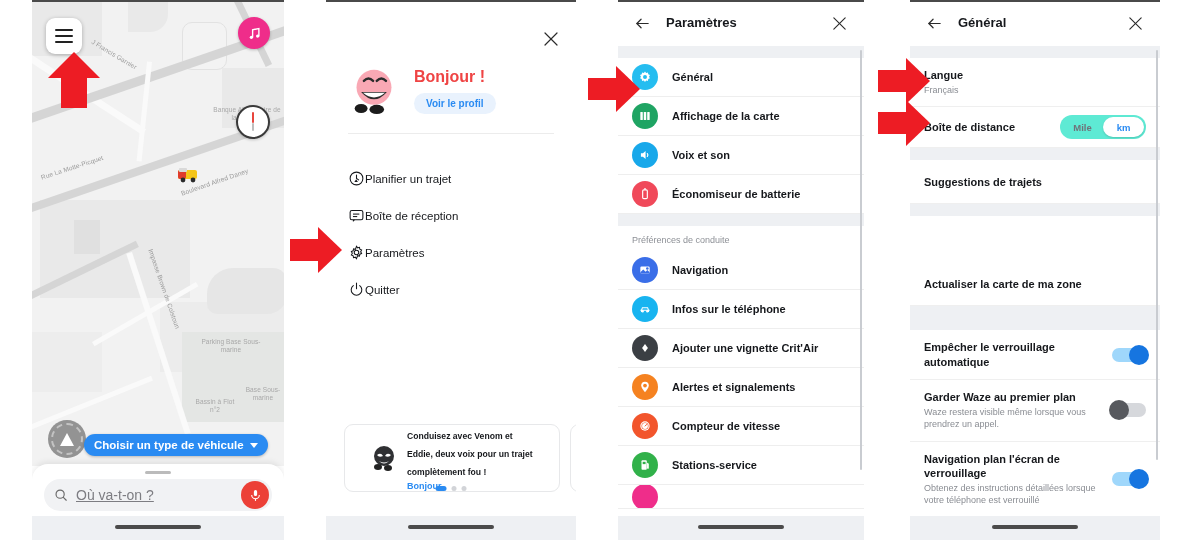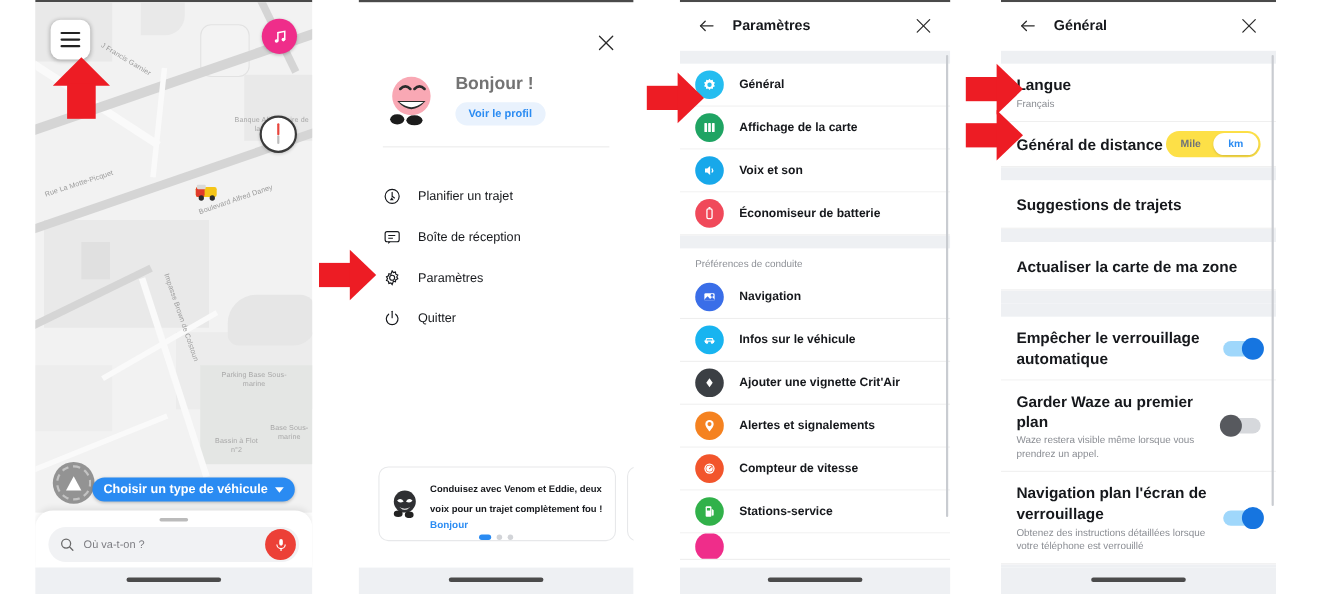--- a/index.html
+++ b/index.html
@@ -99,21 +99,21 @@
   .sheet-grip {
     position: absolute; left: 50%; top: 7px; transform: translateX(-50%);
     width: 26px; height: 3px; border-radius: 2px; background: #bbb;
   }
   .searchbar {
     position: absolute; left: 12px; right: 12px; top: 15px; height: 32px;
     background: #f1f2f4; border-radius: 16px; display: flex; align-items: center; padding: 0 10px;
   }
   .searchbar .sicon { width: 14px; height: 14px; margin-right: 8px; }
   .searchbar .sicon svg { width: 14px; height: 14px; stroke: #6a6a6a; fill: none; stroke-width: 2; }
-  .searchbar .placeholder { font-size: 10px; color: #7d7d82; }
+  .searchbar .placeholder { font-size: 14px; color: #7d7d82; text-decoration: underline; }
   .mic-btn {
     position: absolute; right: 3px; top: 2px; width: 28px; height: 28px;
     border-radius: 50%; background: #ec4037; display: flex; align-items: center; justify-content: center;
   }
   .mic-btn svg { width: 13px; height: 13px; fill: #fff; }
 
   .navbar-area {
     position: absolute; left: 0; right: 0; bottom: 0; height: 24px; background: #eef0f3;
   }
   .navbar-pill {
@@ -124,38 +124,38 @@
   
   #panel-menu { left: 326px; width: 250px; }
   .close-x {
     position: absolute; right: 16px; top: 30px; width: 18px; height: 18px;
   }
   .close-x svg { width: 18px; height: 18px; stroke: #2b2b2b; stroke-width: 1.6; }
 
   .profile-row { position: absolute; left: 22px; top: 68px; display: flex; align-items: center; gap: 14px; }
   .wazer-avatar { width: 52px; height: 46px; position: relative; }
   .greet-block { display: flex; flex-direction: column; align-items: flex-start; gap: 7px; }
-  .greet { font-size: 16px; font-weight: bold; color: #737373; }
+  .greet { font-size: 16px; font-weight: bold; color: #ef4444; }
   .profile-btn {
     background: #e9f2fd; color: #2a8bf2; font-size: 10px; font-weight: bold;
     padding: 5px 12px; border-radius: 12px;
   }
   .menu-div { position: absolute; left: 22px; right: 22px; top: 133px; height: 1px; background: #ececec; }
 
   .menu-list { position: absolute; left: 22px; right: 16px; top: 160px; }
-  .menu-item { display: flex; align-items: center; gap: 15px; height: 37px; }
+  .menu-item { display: flex; align-items: center; height: 37px; }
   .menu-item .mi-icon { width: 17px; height: 17px; flex: 0 0 17px; display:flex; align-items:center; justify-content:center;}
   .menu-item .mi-icon svg { width: 17px; height: 17px; stroke: #16181c; fill: none; stroke-width: 1.5; }
   .menu-item .mi-label { font-size: 11.5px; color: #16181c; }
 
   .promo-strip { position: absolute; left: 0; right: 0; top: 424px; height: 62px; }
   .promo-card {
     position: absolute; left: 18px; top: 0; width: 216px; height: 68px;
     border: 1px solid #e7e8ea; border-radius: 9px; background: #fff;
-    display: flex; align-items: center; padding: 0 10px; gap: 10px;
+    display: flex; align-items: center; padding: 0 26px; gap: 10px;
   }
   .promo-card.next { left: 244px; width: 60px; }
   .venom-ic { width: 26px; height: 26px; flex: 0 0 26px; }
   .promo-txt { font-size: 8.6px; color: #16181c; line-height: 1.35; font-weight: bold; }
   .promo-link { font-size: 9px; color: #2a8bf2; font-weight: bold; margin-top: 2px; }
   .dots { position: absolute; left: 50%; transform: translateX(-50%); top: 62px; display: flex; gap: 5px; align-items: center; }
   .dots i { width: 5px; height: 5px; border-radius: 3px; background: #d2d4d8; display: block; }
   .dots i.on { width: 11px; background: #2a8bf2; }
 
   
@@ -178,28 +178,28 @@
     border-bottom: 1px solid #eeeeee;
   }
   .srow:last-child { border-bottom: none; }
   .srow .rlabel { font-size: 11px; color: #16181c; font-weight: bold; }
   .sect-label { padding: 9px 14px 6px; font-size: 9px; color: #8d9096; background: #fff; }
   .cicon { width: 26px; height: 26px; flex: 0 0 26px; border-radius: 50%; display: flex; align-items: center; justify-content: center; }
   .cicon svg { width: 14px; height: 14px; }
 
   
   .grow { position: relative; padding: 0 14px; background: #fff; border-bottom: 1px solid #efefef; }
-  .grow .gtitle { font-size: 14px; font-weight: bold; color: #16181c; line-height: 1.3; }
+  .grow .gtitle { font-size: 11px; font-weight: bold; color: #16181c; line-height: 1.3; }
   .grow .gsub { font-size: 9px; color: #8a8d93; line-height: 1.35; margin-top: 2px; }
   .grow.pad { padding-top: 10px; padding-bottom: 10px; }
   .grow.single { height: 41px; display: flex; align-items: center; }
 
   .seg {
     position: absolute; right: 14px; top: 50%; transform: translateY(-50%);
-    width: 86px; height: 24px; background: #fde047; border-radius: 13px; display: flex; padding: 2px;
+    width: 86px; height: 24px; background: #5eead4; border-radius: 13px; display: flex; padding: 2px;
   }
   .seg .opt { flex: 1; display: flex; align-items: center; justify-content: center; font-size: 9.5px; color: #6f737a; font-weight: bold; border-radius: 11px; }
   .seg .opt.active { background: #fff; color: #2a8bf2; box-shadow: 0 1px 2px rgba(0,0,0,.15); }
 
   .toggle { position: absolute; right: 14px; top: 50%; transform: translateY(-50%); width: 34px; height: 14px; border-radius: 8px; background: #9fd7fb; }
   .toggle .knob { position: absolute; right: -3px; top: -3px; width: 20px; height: 20px; border-radius: 50%; background: #1675e0; }
   .toggle.off { background: #d6d8dc; }
   .toggle.off .knob { right: auto; left: -3px; background: #57595e; }
 
   .vscroll { position: absolute; right: 2px; width: 2.5px; border-radius: 2px; background: #c9ccd1; }
@@ -506,21 +506,21 @@
       </div>
 
       <div class="srow">
         <span class="cicon" style="background:#18b4f0">
           <svg viewBox="0 0 24 24" fill="none" stroke="#fff" stroke-width="1.8">
               <path d="M4 14h16M6 14l1.5-4h9L18 14M6 14v3M18 14v3"></path>
               <circle cx="8" cy="16" r="1.2" fill="#fff"></circle>
               <circle cx="16" cy="16" r="1.2" fill="#fff"></circle>
             </svg>
         </span>
-        <span class="rlabel">Infos sur le véhicule</span>
+        <span class="rlabel">Infos sur le téléphone</span>
       </div>
 
       <div class="srow">
         <span class="cicon" style="background:#3b3f44">
           <svg viewBox="0 0 24 24" fill="#fff">
               <path d="M12 5l5 7-5 7-5-7z"></path>
             </svg>
         </span>
         <span class="rlabel">Ajouter une vignette Crit'Air</span>
       </div>
@@ -591,36 +591,36 @@
 
     <div class="sbody">
       <div class="gap"></div>
 
       <div class="grow pad">
         <div class="gtitle">Langue</div>
         <div class="gsub">Français</div>
       </div>
 
       <div class="grow single">
-        <div class="gtitle">Général de distance</div>
+        <div class="gtitle">Boîte de distance</div>
         <div class="seg">
           <div class="opt">Mile</div>
           <div class="opt active">km</div>
         </div>
       </div>
 
       <div class="gap"></div>
 
       <div class="grow single" style="height:44px;">
         <div class="gtitle">Suggestions de trajets</div>
       </div>
 
       <div class="gap"></div>
 
-      <div class="grow single" style="height:44px;">
+      <div class="grow single" style="height:44px;margin-top:46px;">
         <div class="gtitle">Actualiser la carte de ma zone</div>
       </div>
 
       <div class="gap"></div>
 
 
       <div class="gap"></div>
 
       <div class="grow pad" style="padding-right:62px;">
         <div class="gtitle">Empêcher le verrouillage automatique</div>

